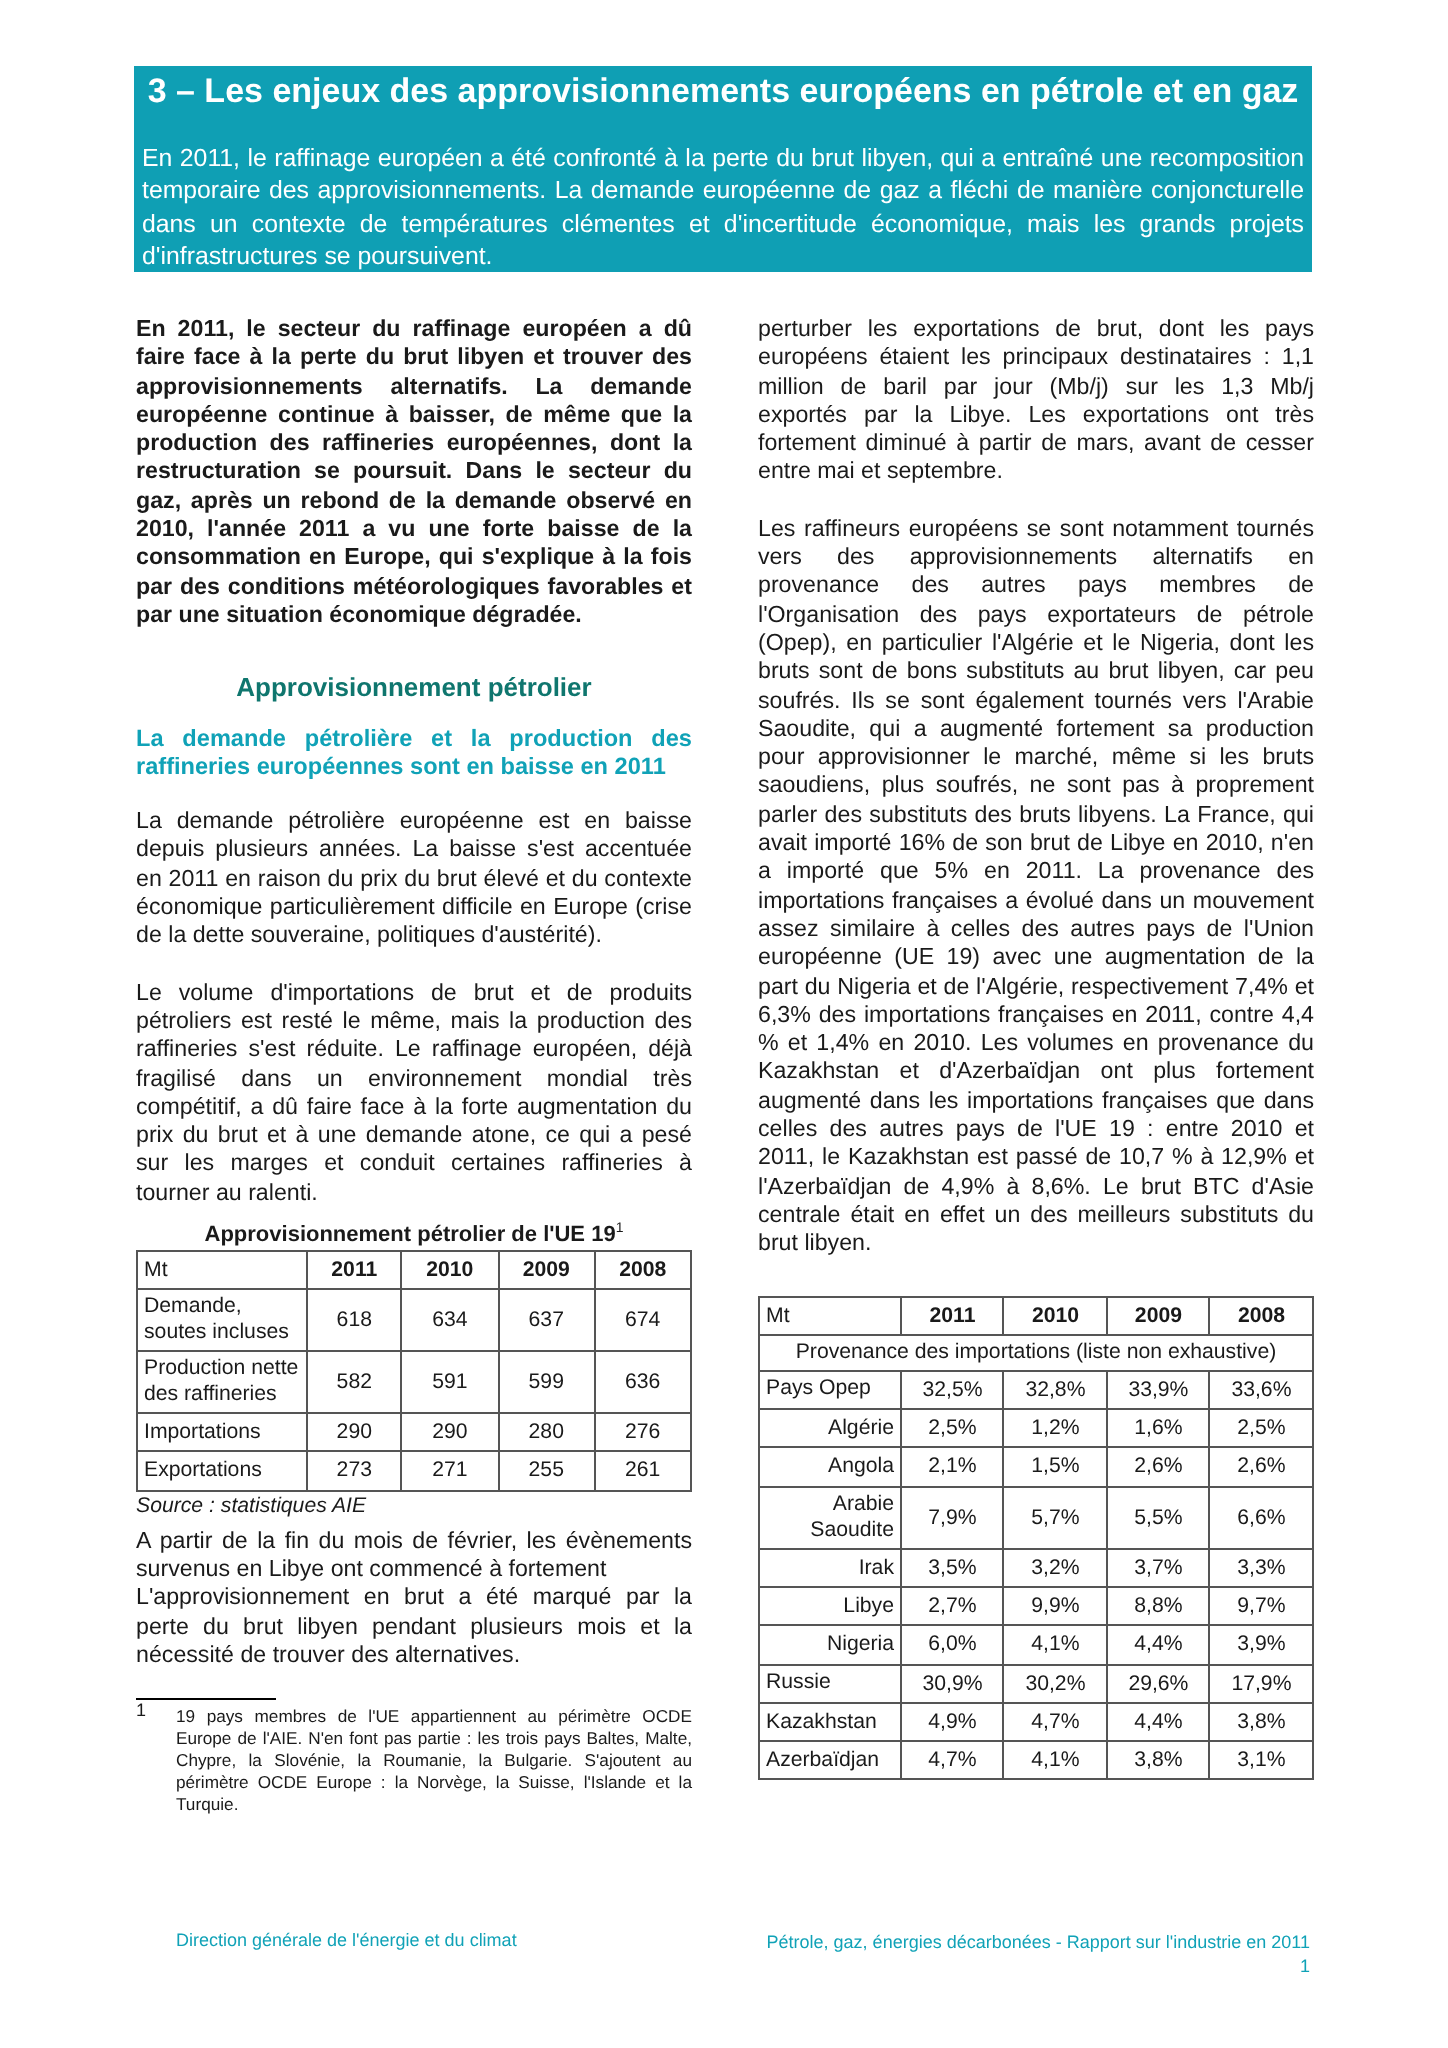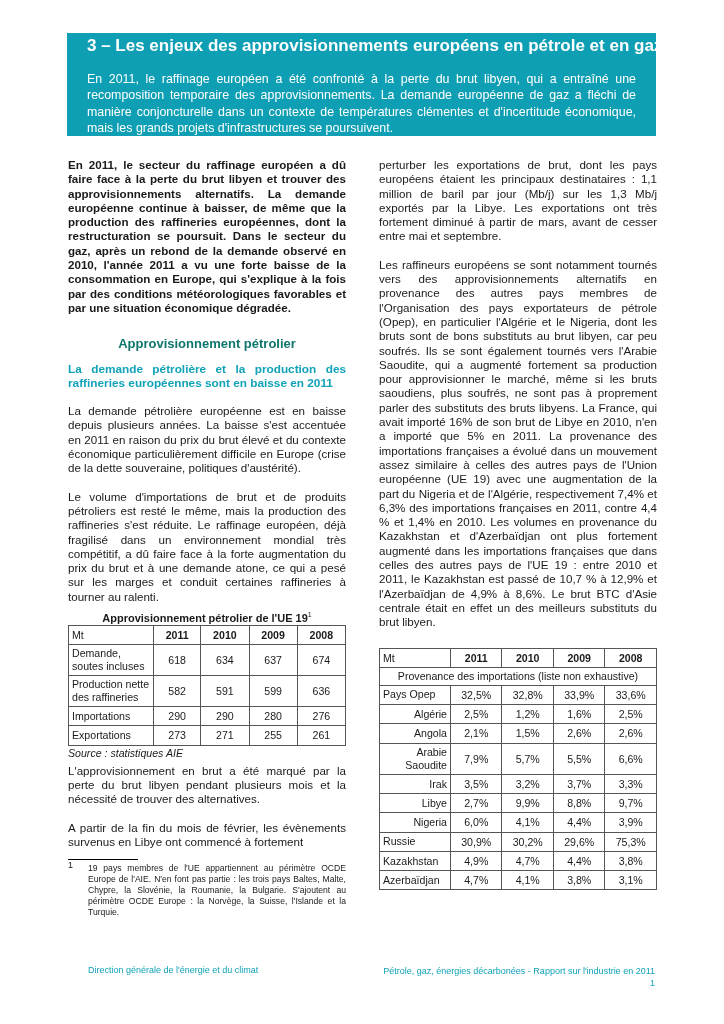--- a/index.html
+++ b/index.html
@@ -1,17 +1,17 @@
 <!DOCTYPE html>
 <html><head>
 <meta charset="utf-8">
 <style>
   html, body { margin: 0; padding: 0; background: #ffffff; }
   body { width: 724px; height: 1024px; position: relative; overflow: hidden; font-family: "Liberation Sans", sans-serif; color: #1a1a1a; }
-  .banner { position: absolute; left: 67px; top: 33px; width: 589px; height: 103px; background: #0f9fb4; color: #ffffff; box-sizing: border-box; padding: 2px 20px; }
+  .banner { position: absolute; left: 67px; top: 33px; width: 589px; height: 103px; background: #0f9fb4; color: #ffffff; box-sizing: border-box; padding: 2px 4px; }
   .banner-title { font-size: 17px; font-weight: bold; line-height: 22px; white-space: nowrap; text-align: center; }
   .banner-intro { font-size: 12.4px; line-height: 16.4px; margin-top: 14px; text-align: justify; }
   .col { position: absolute; top: 158px; width: 278px; font-size: 11.6px; line-height: 14.3px; }
   .col-left { left: 68px; }
   .col-right { left: 379px; }
   p { margin: 0 0 14px 0; text-align: justify; }
   .lead { font-weight: bold; }
   .section-title { color: #0f766e; font-weight: bold; font-size: 13px; text-align: center; margin: 22px 0 10px 0; }
   .sub-title { color: #10a2b7; font-weight: bold; font-size: 11.8px; line-height: 14.3px; text-align: justify; margin-bottom: 14px; }
   .tbl-title { font-weight: bold; font-size: 11px; text-align: center; margin: 0; line-height: 13px; }
@@ -79,22 +79,22 @@
     <tr>
       <td class="lbl">Exportations</td>
       <td class="num">273</td>
       <td class="num">271</td>
       <td class="num">255</td>
       <td class="num">261</td>
     </tr>
   </tbody>
     </table>
   <div class="source">Source : statistiques AIE</div>
+  <p style="margin-bottom:0">A partir de la fin du mois de février, les évènements survenus en Libye ont commencé à fortement</p>
   <p>L'approvisionnement en brut a été marqué par la perte du brut libyen pendant plusieurs mois et la nécessité de trouver des alternatives.</p>
-  <p style="margin-bottom:0">A partir de la fin du mois de février, les évènements survenus en Libye ont commencé à fortement</p>
   <div class="footnote-rule"></div>
   <div class="footnote">
     <span class="fn-num">1</span>
     <span>19 pays membres de l'UE appartiennent au périmètre OCDE Europe de l'AIE. N'en font pas partie : les trois pays Baltes, Malte, Chypre, la Slovénie, la Roumanie, la Bulgarie. S'ajoutent au périmètre OCDE Europe : la Norvège, la Suisse, l'Islande et la Turquie.</span>
   </div>
 </div>
 
 <div class="col col-right">
   <p>perturber les exportations de brut, dont les pays européens étaient les principaux destinataires : 1,1 million de baril par jour (Mb/j) sur les 1,3 Mb/j exportés par la Libye. Les exportations ont très fortement diminué à partir de mars, avant de cesser entre mai et septembre.</p>
   <p style="margin-bottom:18px">Les raffineurs européens se sont notamment tournés vers des approvisionnements alternatifs en provenance des autres pays membres de l'Organisation des pays exportateurs de pétrole (Opep), en particulier l'Algérie et le Nigeria, dont les bruts sont de bons substituts au brut libyen, car peu soufrés. Ils se sont également tournés vers l'Arabie Saoudite, qui a augmenté fortement sa production pour approvisionner le marché, même si les bruts saoudiens, plus soufrés, ne sont pas à proprement parler des substituts des bruts libyens. La France, qui avait importé 16% de son brut de Libye en 2010, n'en a importé que 5% en 2011. La provenance des importations françaises a évolué dans un mouvement assez similaire à celles des autres pays de l'Union européenne (UE 19) avec une augmentation de la part du Nigeria et de l'Algérie, respectivement 7,4% et 6,3% des importations françaises en 2011, contre 4,4 % et 1,4% en 2010. Les volumes en provenance du Kazakhstan et d'Azerbaïdjan ont plus fortement augmenté dans les importations françaises que dans celles des autres pays de l'UE 19 : entre 2010 et 2011, le Kazakhstan est passé de 10,7 % à 12,9% et l'Azerbaïdjan de 4,9% à 8,6%. Le brut BTC d'Asie centrale était en effet un des meilleurs substituts du brut libyen.</p>
@@ -158,21 +158,21 @@
       <td class="num">6,0%</td>
       <td class="num">4,1%</td>
       <td class="num">4,4%</td>
       <td class="num">3,9%</td>
     </tr>
     <tr>
       <td class="lbl">Russie</td>
       <td class="num">30,9%</td>
       <td class="num">30,2%</td>
       <td class="num">29,6%</td>
-      <td class="num">75,3%</td>
+      <td class="num">17,9%</td>
     </tr>
     <tr>
       <td class="lbl">Kazakhstan</td>
       <td class="num">4,9%</td>
       <td class="num">4,7%</td>
       <td class="num">4,4%</td>
       <td class="num">3,8%</td>
     </tr>
     <tr>
       <td class="lbl">Azerbaïdjan</td>

